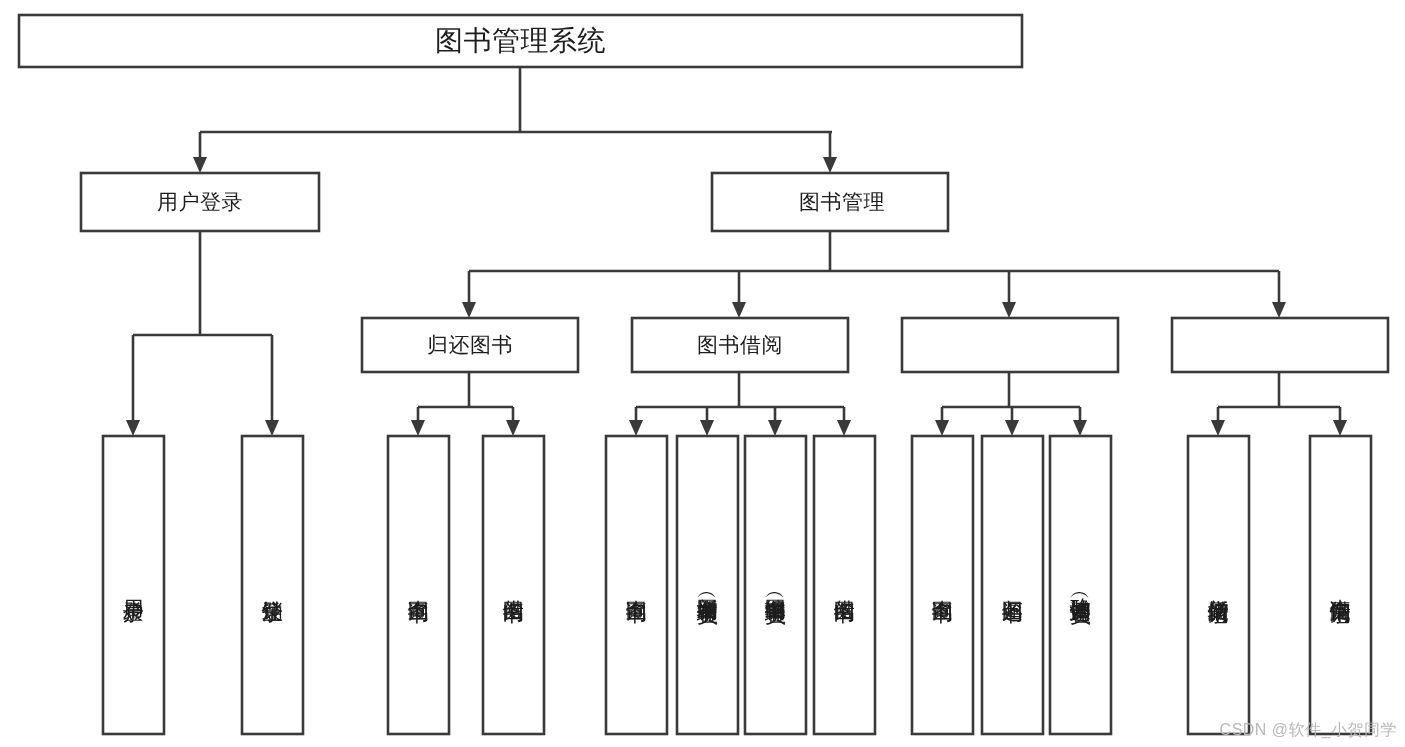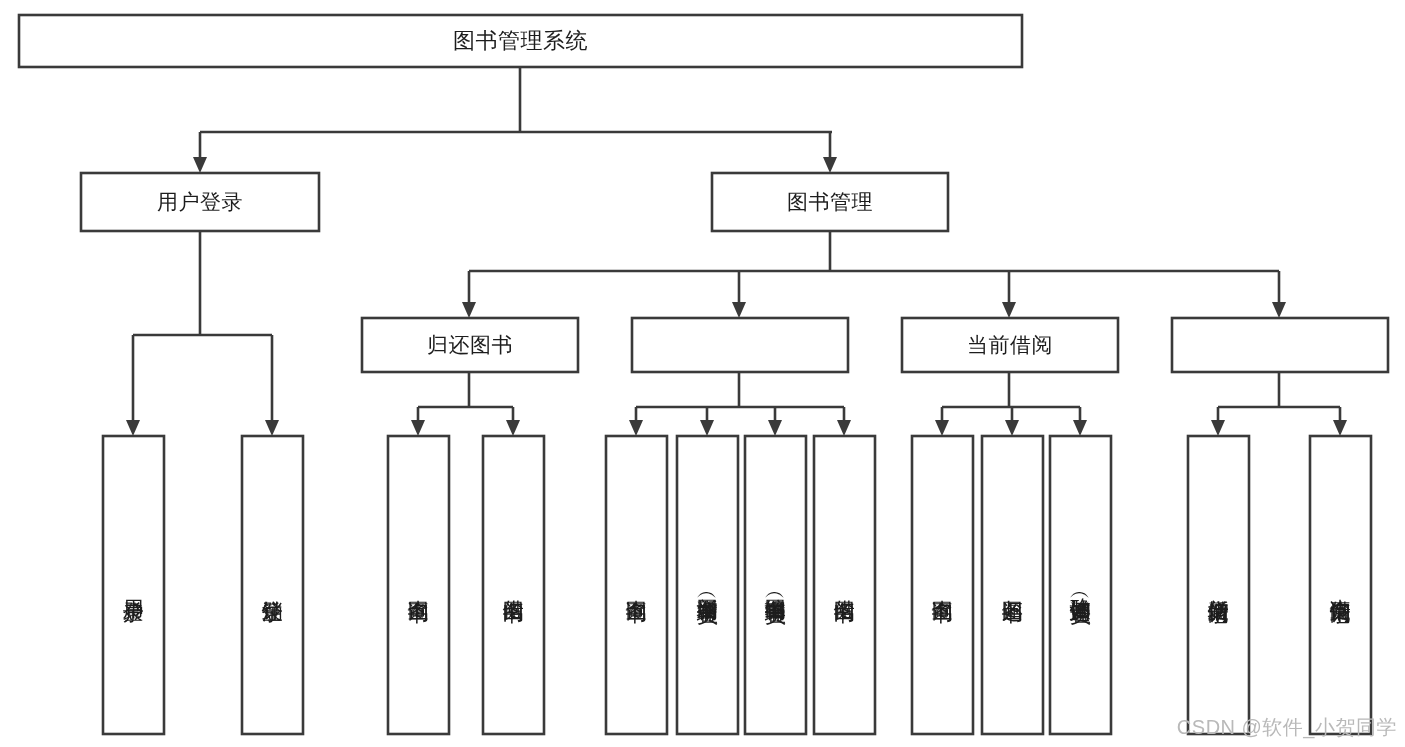--- a/index.html
+++ b/index.html
@@ -61,27 +61,27 @@
     color: #1d1d1d;
     font-size: 21px;
     line-height: 1.22;
     letter-spacing: 1px;
     writing-mode: vertical-rl;
     text-orientation: upright;
     white-space: nowrap;
     pointer-events: none;
   }
   .root-label {
-    font-size: 22px;
+    font-size: 28px;
   }
   .watermark {
     position: absolute;
     right: 8px;
     bottom: 6px;
-    font-size: 20px;
+    font-size: 16px;
     color: #b9b9b9;
     letter-spacing: 0.5px;
     white-space: nowrap;
     pointer-events: none;
   }
 </style>
 </head>
 <body>
 
 <div id="diagram-root">
@@ -186,24 +186,24 @@
       <path class="connector" d="M 1218 407 L 1218 423"></path>
       <polygon class="arrow-head" points="1211,420 1225,420 1218,436"></polygon>
       <path class="connector" d="M 1340 407 L 1340 423"></path>
       <polygon class="arrow-head" points="1333,420 1347,420 1340,436"></polygon>
     </g>
   </svg>
 
   <div class="node-label-h root-label" style="left:19px; top:15px; width:1003px; height:52px;">图书管理系统</div>
 
   <div class="node-label-h" style="left:81px; top:173px; width:238px; height:58px;">用户登录</div>
-  <div class="node-label-h" style="left:712px; top:173px; width:236px; height:58px;">图书管理</div>
+  <div class="node-label-h" style="left:712px; top:173px; width:236px; height:58px;padding-left:12px;">图书管理</div>
 
   <div class="node-label-h" style="left:362px; top:318px; width:216px; height:54px;">归还图书</div>
-  <div class="node-label-h" style="left:902px; top:318px; width:216px; height:54px;">当前借阅</div>
+  <div class="node-label-h" style="left:632px; top:318px; width:216px; height:54px;">图书借阅</div>
 
   <div class="node-label-v" style="left:103px; top:436px; width:61px; height:298px;">用户登录</div>
   <div class="node-label-v" style="left:242px; top:436px; width:61px; height:298px;">注销登录</div>
 
   <div class="node-label-v" style="left:388px; top:436px; width:61px; height:298px;">查询图书</div>
   <div class="node-label-v" style="left:483px; top:436px; width:61px; height:298px;">借阅图书</div>
 
   <div class="node-label-v" style="left:606px; top:436px; width:61px; height:298px;">查询图书</div>
   <div class="node-label-v" style="left:677px; top:436px; width:61px; height:298px;">新增图书（管理员）</div>
   <div class="node-label-v" style="left:745px; top:436px; width:61px; height:298px;">编辑图书（管理员）</div>

